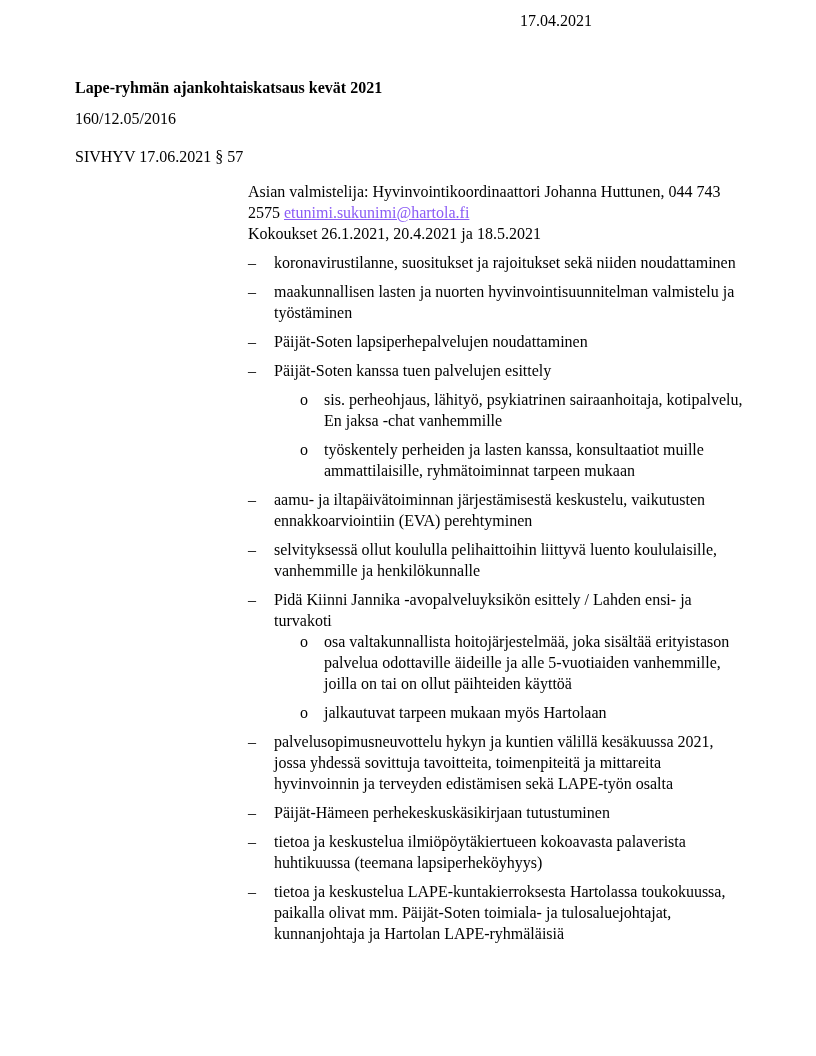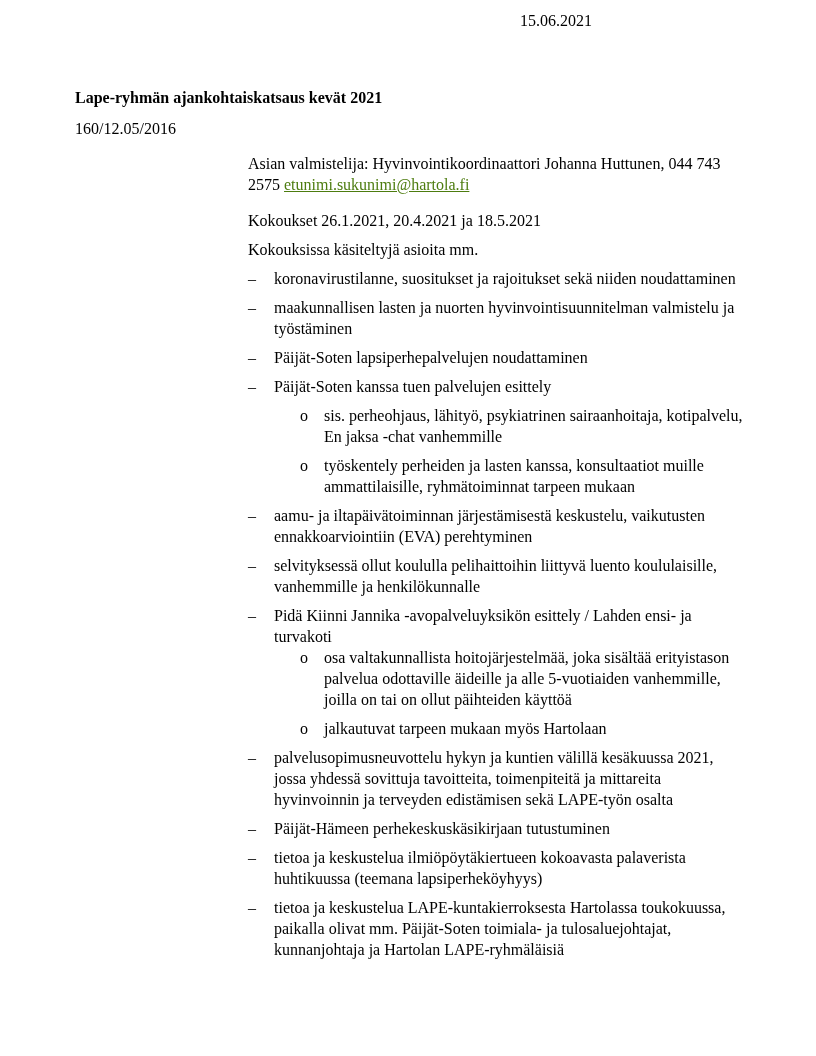--- a/index.html
+++ b/index.html
@@ -13,65 +13,65 @@
   }
   .page {
     position: relative;
     width: 816px; height: 1056px;
     box-sizing: border-box;
     padding: 10px 0 0 75px;
     overflow: hidden;
   }
   .header-row { position: relative; white-space: pre-wrap; }
   .header-date { position: absolute; left: 445px; top: 0; }
-  .doc-title { font-weight: bold; margin-top: 14px; }
+  .doc-title { font-weight: bold; margin-top: 4px; }
   .case-number { margin-top: 10px; }
   .section-ref { margin-top: 17px; }
   .content {
     margin-left: 173px; 
     width: 500px;
   }
   .preparer { margin-top: 14px; width: 480px; }
   .email-link { color: #0563C1; text-decoration: underline; }
   .subtitle { font-weight: bold; margin-top: 31px; }
-  .meetings-line { margin-top: 15px; }
+  .meetings-line { }
   .intro-line { margin-top: 8px; }
   .topics-list { margin-top: 0; }
   .bullet-item { display: flex; margin-top: 8px; }
   .bullet-marker { flex: none; width: 26px; }
   .bullet-text { width: 475px; font-family: Liberation Serif, serif; }
   .sub-item { display: flex; margin-left: 52px; margin-top: 8px; }
   .sub-item.tight { margin-top: 0; }
   .sub-marker { flex: none; width: 24px; }
   .sub-text { width: 424px; }
 </style>
 </head>
 <body style="color: rgb(0, 0, 0); background: rgb(255, 255, 255);">
 
 <div class="page">
 
   <div class="header-row">
-    <span class="header-date">15.06.2021</span>
+    <span class="header-date">17.04.2021</span>
   </div>
 
   <div class="doc-title">Lape-ryhmän ajankohtaiskatsaus kevät 2021</div>
 
   <div class="case-number">160/12.05/2016</div>
 
+  <div class="section-ref">SIVHYV 17.06.2021 § 57</div>
 
   <div class="content">
 
     <div class="preparer">
-      <span>Asian valmistelija: Hyvinvointikoordinaattori Johanna Huttunen, 044 743 2575 </span><a href="#" class="email-link" style="color: #4d7c0f;">etunimi.sukunimi@hartola.fi</a>
+      <span>Asian valmistelija: Hyvinvointikoordinaattori Johanna Huttunen, 044 743 2575 </span><a href="#" class="email-link" style="color: #8b5cf6;">etunimi.sukunimi@hartola.fi</a>
     </div>
 
 
     <div class="meetings-line">Kokoukset 26.1.2021, 20.4.2021 ja 18.5.2021</div>
 
-    <div class="intro-line">Kokouksissa käsiteltyjä asioita mm.</div>
 
     <div class="topics-list">
         <div class="bullet-item">
           <span class="bullet-marker">–</span>
           <div class="bullet-text">koronavirustilanne, suositukset ja rajoitukset sekä niiden noudattaminen</div>
         </div>
         <div class="bullet-item">
           <span class="bullet-marker">–</span>
           <div class="bullet-text">maakunnallisen lasten ja nuorten hyvinvointisuunnitelman valmistelu ja työstäminen</div>
         </div>

